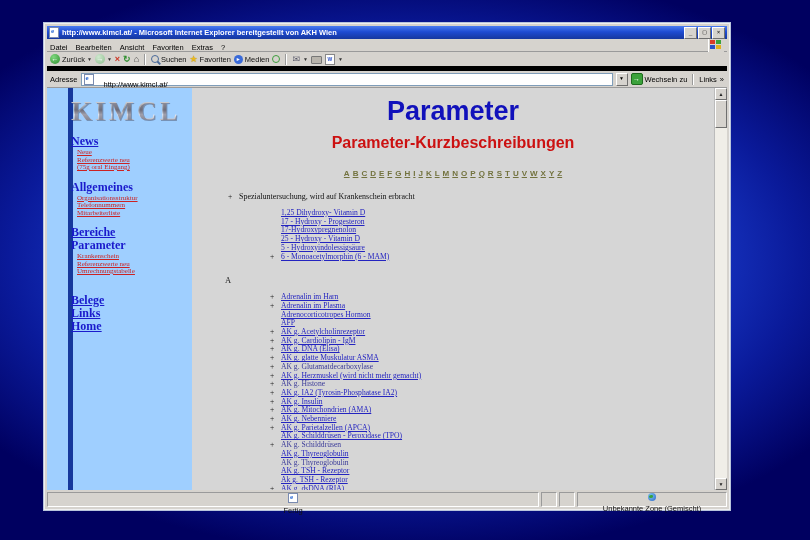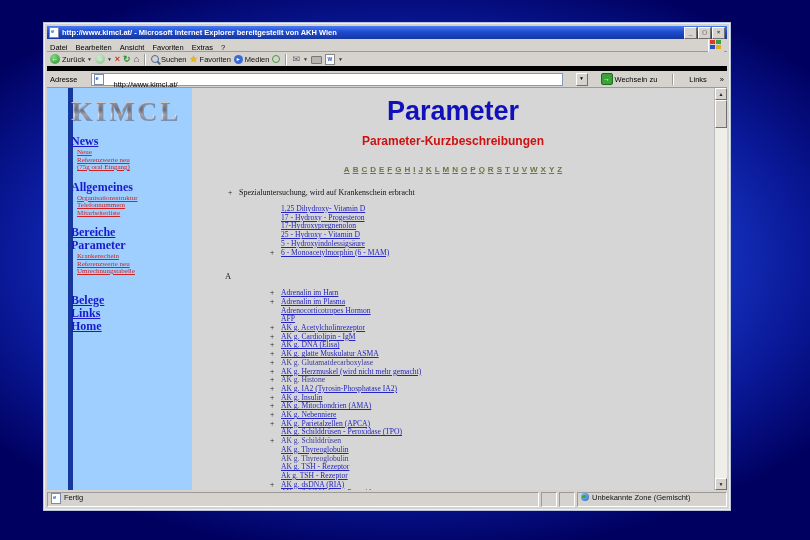--- a/index.html
+++ b/index.html
@@ -35,21 +35,21 @@
   .refr{color:#2e8f2e;font-weight:bold;font-size:9px;}
   .home{color:#333;font-size:9px;}
   .mag{width:6px;height:6px;border:1.5px solid #4a6a9a;border-radius:50%;position:relative;display:inline-block;}
   .mag::after{content:"";position:absolute;width:4px;height:1.5px;background:#4a6a9a;transform:rotate(45deg);right:-3px;bottom:-1px;}
   .star{color:#e8b820;font-size:9px;text-shadow:0 0 1px #a07800;}
   .media{width:9px;height:9px;border-radius:50%;background:#3a6ad8;color:#fff;font-size:6px;line-height:9px;text-align:center;}
   .hist{width:8px;height:8px;border-radius:50%;border:1.5px solid #3e9e3e;box-sizing:border-box;}
   .mail{color:#556;font-size:9px;}
   .printer{width:9px;height:6px;background:#b8b4ac;border:1px solid #777;border-radius:1px;margin-top:2px;}
   .editw{width:8px;height:9px;background:#fff;border:1px solid #888;font-size:5px;line-height:9px;text-align:center;color:#2a50c8;font-weight:bold;}
-  .addrbar{height:16px;flex:0 0 16px;display:flex;align-items:center;background:#d6d3ce;border-bottom:1px solid #9a9a9a;padding:0 3px;gap:13px;font-size:7.5px;}
+  .addrbar{height:16px;flex:0 0 16px;display:flex;align-items:center;background:#d6d3ce;border-bottom:1px solid #9a9a9a;padding:0 3px;gap:3px;font-size:7.5px;}
   .addrinput{flex:1;height:11px;background:#fff;border:1px solid #7f9db9;display:flex;align-items:center;gap:2px;padding:0 2px;}
   .addrinput input{border:0;outline:0;flex:1;font-size:7.5px;height:9px;padding:8px;font-family:"Liberation Sans",sans-serif;color:#000;background:transparent;margin-top:11px;}
   .ddbtn{width:10px;height:11px;background:#d6d3ce;border:1px solid;border-color:#fff #6f6f6f #6f6f6f #fff;font-size:5px;text-align:center;line-height:9px;}
   .gobox{display:flex;align-items:center;gap:2px;}
   .goico{width:10px;height:10px;background:#3ba23b;border:1px solid #1d6a1d;color:#fff;font-size:7px;line-height:10px;text-align:center;border-radius:2px;}
   
   .client{flex:1;display:flex;overflow:hidden;background:#d6d6d6;}
   .sidebar{flex:0 0 145px;background:#9fcfff;position:relative;overflow:hidden;}
   .sb-stripe{position:absolute;left:21px;top:0;bottom:0;width:5px;background:#16389c;}
   .sb-inner{position:relative;padding:8px 0 0 24px;}
@@ -58,40 +58,40 @@
         -webkit-background-clip:text;background-clip:text;color:transparent;
         text-shadow:1px 1px 0 rgba(70,70,90,.45);margin-bottom:8px;}
   .sb-head{font-family:"Liberation Serif",serif;font-weight:bold;font-size:12px;color:#1a1acc;text-decoration:underline;line-height:13px;}
   .sb-head.nounder{text-decoration:none;}
   .sb-links{margin:1px 0 9px 6px;}
   .sb-link{display:block;font-family:"Liberation Serif",serif;font-size:7px;color:#cc2222;text-decoration:underline;line-height:7.5px;}
   .sb-gap{height:9px;}
   
   .main{flex:1;overflow:hidden;padding-top:8px;}
   .pg-title{text-align:center;font-weight:bold;font-size:27px;color:#1111bb;line-height:30px;}
-  .pg-sub{text-align:center;font-weight:bold;font-size:12px;color:#cc1111;margin-top:8px;}
+  .pg-sub{text-align:center;font-weight:bold;font-size:16px;color:#cc1111;margin-top:8px;}
   .alpharow{text-align:center;margin-top:10px;}
   .alpha{font-weight:bold;font-size:8px;color:#73733f;text-decoration:underline;margin:0 1.5px;}
   .serif{font-family:"Liberation Serif",serif;}
   .legend{display:flex;margin:12px 0 0 36px;font-size:8px;color:#111;}
   .plus{flex:0 0 11px;color:#222;font-size:7.5px;}
   .speclist,.alist{margin-left:36px;margin-top:8px;}
   .crow{display:flex;line-height:8.7px;margin-left:42px;}
   .crow .item{font-size:7.6px;color:#3a3a99;}
   .crow .item.islink{color:#2424c0;text-decoration:underline;}
   .secA{margin:14px 0 0 33px;font-size:8.5px;color:#222;}
   
   .vscroll{flex:0 0 12px;background:#f0eee8;display:flex;flex-direction:column;border-left:1px solid #bbb;}
   .sbtn{flex:0 0 12px;background:#d6d3ce;border:1px solid;border-color:#fff #6f6f6f #6f6f6f #fff;font-size:5px;line-height:10px;text-align:center;color:#222;box-sizing:border-box;}
   .strack{flex:1;position:relative;}
   .sthumb{position:absolute;top:0;left:0;right:0;height:28px;background:#d6d3ce;border:1px solid;border-color:#fff #6f6f6f #6f6f6f #fff;box-sizing:border-box;}
   .sbtn.down{margin-top:auto;}
   
   .statusbar{height:15px;flex:0 0 15px;display:flex;align-items:stretch;background:#d6d3ce;gap:2px;padding-top:2px;font-size:7.5px;color:#111;}
-  .pane{border:1px solid;border-color:#9a9a9a #fff #fff #9a9a9a;display:flex;gap:3px;padding:0 3px;box-sizing:border-box;}
+  .pane{border:1px solid;border-color:#9a9a9a #fff #fff #9a9a9a;display:flex;align-items:center;gap:3px;padding:0 3px;box-sizing:border-box;flex-direction:column;}
   .pane.grow{flex:1;}
   .pane.small{flex:0 0 16px;}
   .pane.zone{flex:0 0 150px;}
   .globe{width:8px;height:8px;border-radius:50%;background:radial-gradient(circle at 35% 35%,#7ec8f0,#2a62c8);position:relative;flex:0 0 8px;}
   .globe::after{content:"";position:absolute;left:1px;top:2px;width:4px;height:3px;background:#3ba23b;border-radius:50% 30% 50% 40%;}
 </style>
 </head>
 <body>
 
 <div class="shot">

